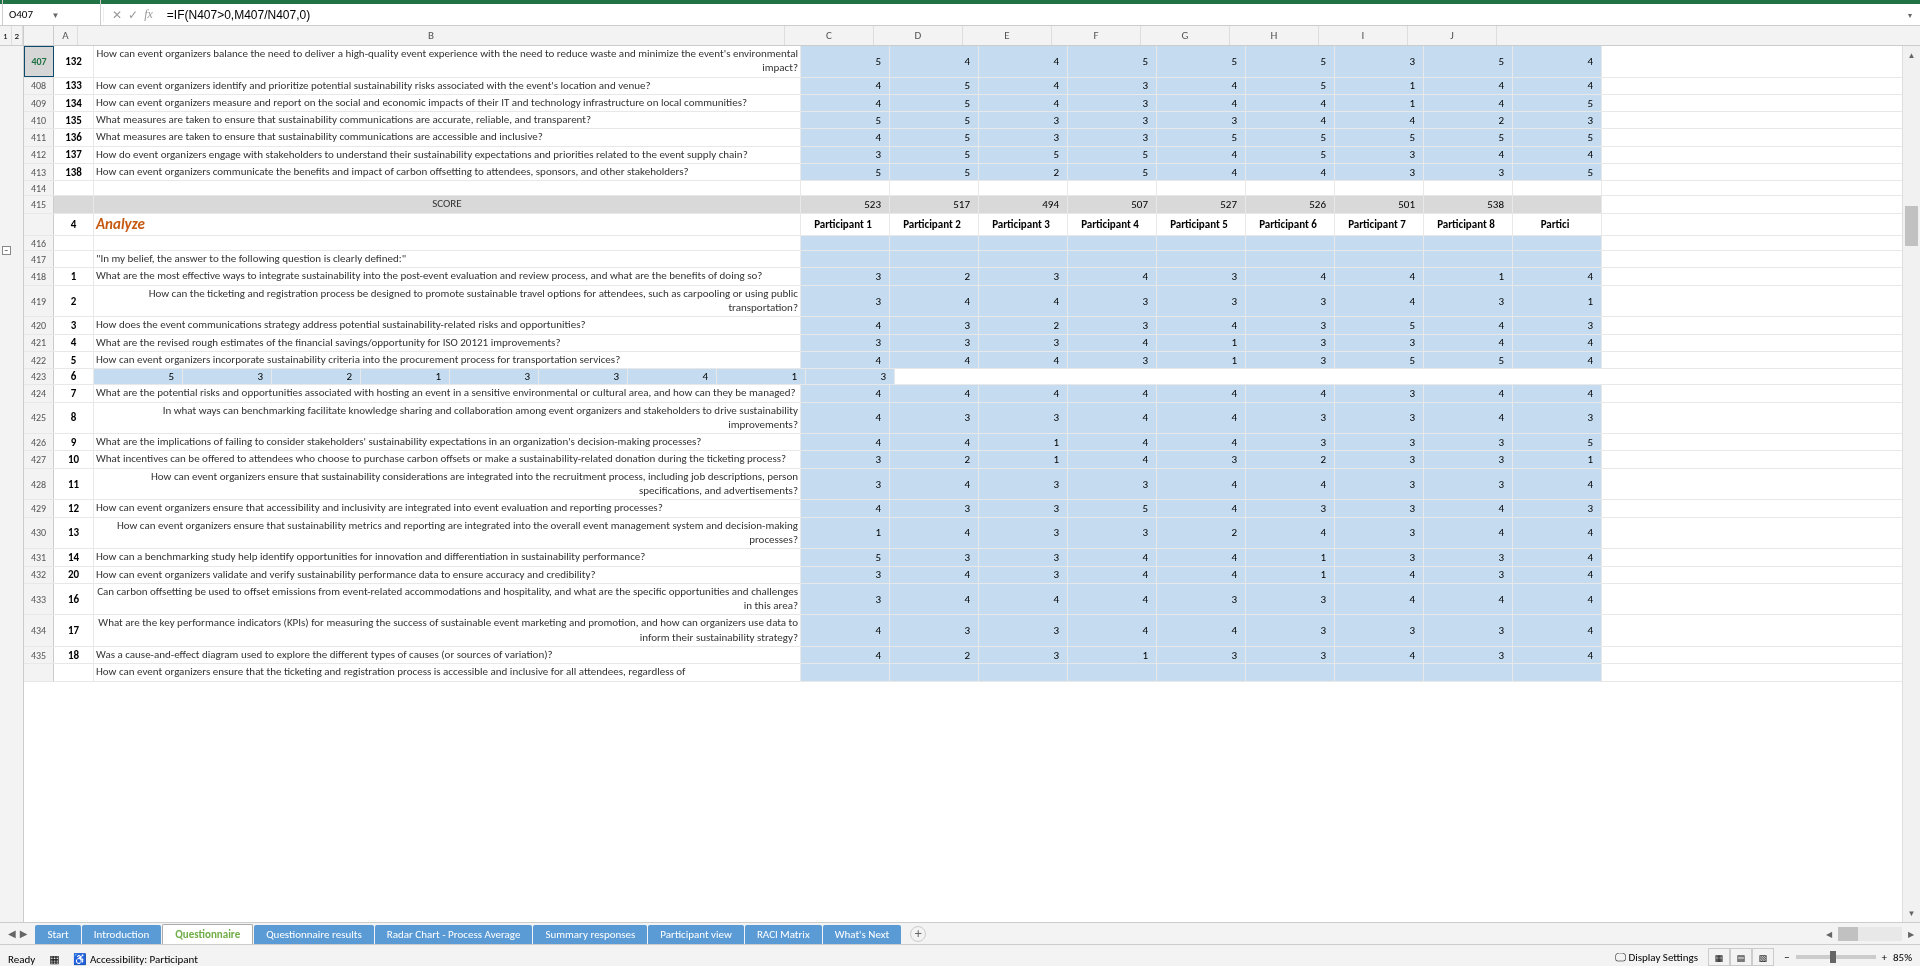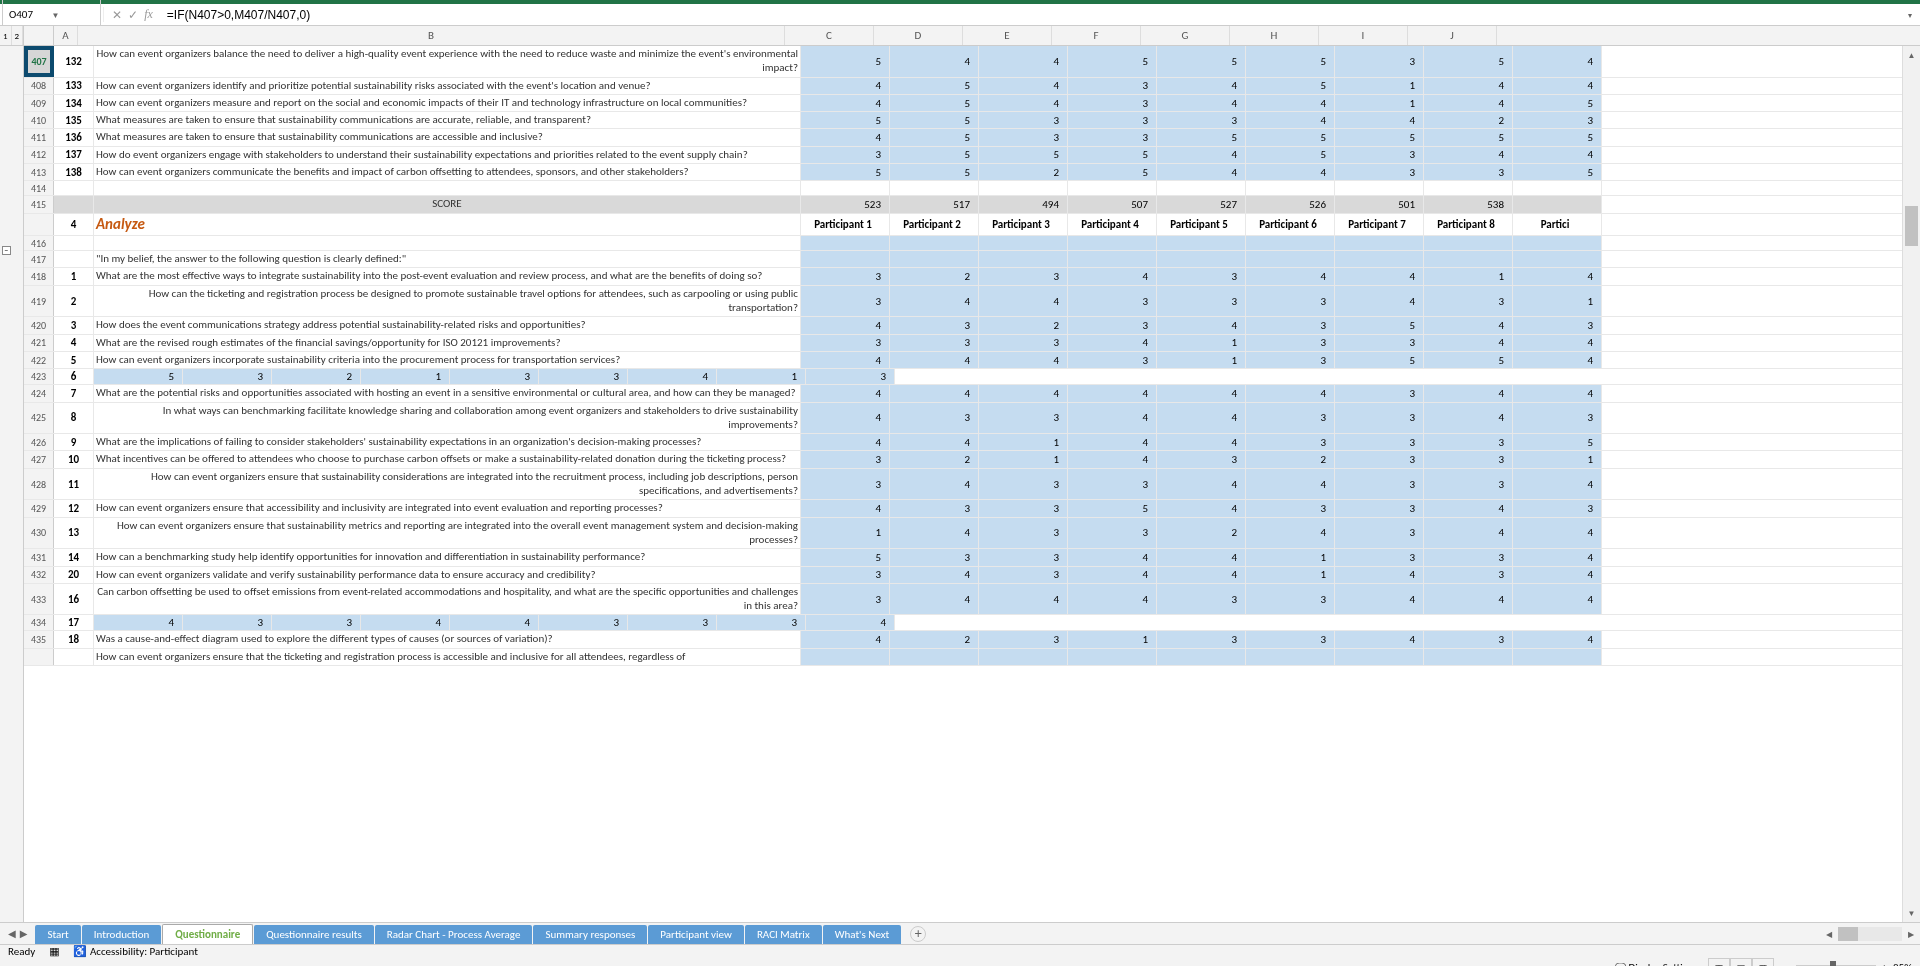--- a/index.html
+++ b/index.html
@@ -23,21 +23,21 @@
 .outline-body { flex: 1; position: relative; }
 .outline-btn { position: absolute; left: 2px; width: 9px; height: 9px; border: 1px solid #888; font-size: 8px; line-height: 7px; text-align: center; background: #fff; }
 
 .gridmain { flex: 1; display: flex; flex-direction: column; }
 .colheads { display: flex; height: 20px; background: #f3f3f3; border-bottom: 1px solid #ccc; }
 .corner { width: 30px; border-right: 1px solid #ccc; }
 .ch { border-right: 1px solid #ddd; text-align: center; font-size: 11px; line-height: 20px; color: #555; }
 .gridbody { flex: 1; overflow: auto; position: relative; }
 .row { display: flex; border-bottom: 1px solid #e8e8e8; min-height: 15px; align-items: stretch; }
 .rh { width: 30px; background: #f3f3f3; border-right: 1px solid #ccc; text-align: center; font-size: 10px; color: #555; display: flex; align-items: center; justify-content: center; flex-shrink: 0; }
-.rh.active { background: #d6d6d6; color: #217346; font-weight: bold; border: 4px solid #0c4a6e; }
+.rh.active { background: #d6d6d6; color: #217346; font-weight: bold; border: 1px solid #0c4a6e; }
 .cell { border-right: 1px solid #e8e8e8; padding: 1px 4px; font-size: 11px; display: flex; align-items: center; overflow: hidden; }
 .cA { width: 40px; justify-content: center; font-weight: bold; }
 .cB { width: 707px; color: #333; line-height: 1.3; padding: 1px 2px; text-align: right; }
 .cN { width: 89px; justify-content: flex-end; padding-right: 8px; }
 .blue { background: #c5dcf0; }
 .greyrow .cell { background: #d9d9d9; }
 .greyrow .cB { text-align: center; justify-content: center; }
 .heading { color: #c65911; font-weight: bold; font-size: 15px; font-style: italic; }
 .phead { font-weight: bold; font-size: 11px; justify-content: center; text-align: center; }
 .quote { font-style: normal; }
@@ -50,21 +50,21 @@
 .hscroll-bar .htrack { flex: 1; background: #e8e8e8; height: 14px; position: relative; }
 .hscroll-bar .hthumb { position: absolute; left: 0; width: 20px; top: 0; bottom: 0; background: #c1c1c1; }
 
 .tabbar { display: flex; align-items: center; height: 22px; background: #f3f3f3; border-top: 1px solid #ccc; }
 .tabnav { display: flex; padding: 0 8px; gap: 4px; color: #666; font-size: 10px; }
 .tabs { display: flex; align-items: flex-end; }
 .tab { padding: 3px 12px; font-size: 11px; background: #5b9bd5; color: #fff; border-top-left-radius: 2px; border-top-right-radius: 2px; margin-right: 1px; cursor: pointer; }
 .tab.active { background: #fff; color: #70ad47; font-weight: bold; border: 1px solid #aaa; border-bottom: none; }
 .tabadd { width: 20px; text-align: center; color: #666; font-size: 14px; border: 1px solid #ccc; border-radius: 50%; width: 16px; height: 16px; line-height: 13px; margin-left: 8px; }
 
-.statusbar { display: flex; align-items: flex-start; height: 22px; background: #f3f3f3; border-top: 1px solid #ccc; font-size: 11px; padding: 0 8px; flex-direction: column; }
+.statusbar { display: flex; align-items: flex-end; height: 22px; background: #f3f3f3; border-top: 1px solid #ccc; font-size: 11px; padding: 0 8px; }
 .statusbar .sl { display: flex; gap: 14px; align-items: center; }
 .statusbar .sr { margin-left: auto; display: flex; gap: 10px; align-items: center; }
 .viewbtns { display: flex; gap: 0; }
 .viewbtns div { width: 22px; height: 18px; border: 1px solid #ccc; display: flex; align-items: center; justify-content: center; font-size: 9px; }
 .zoom { display: flex; align-items: center; gap: 6px; }
 .zoomslider { width: 80px; height: 4px; background: #ccc; position: relative; }
 .zoomthumb { position: absolute; width: 6px; height: 12px; background: #666; top: -4px; left: 34px; }
 </style>
 </head>
 <body>
@@ -499,20 +499,21 @@
             <div class="cell cN blue">4</div>
             <div class="cell cN blue">3</div>
             <div class="cell cN blue">3</div>
             <div class="cell cN blue">4</div>
             <div class="cell cN blue">4</div>
             <div class="cell cN blue">4</div>
           </div>
           <div class="row">
             <div class="rh">434</div>
             <div class="cell cA">17</div>
+            <div class="cell cB">What are the key performance indicators (KPIs) for measuring the success of sustainable event marketing and promotion, and how can organizers use data to inform their sustainability strategy?</div>
             <div class="cell cN blue">4</div>
             <div class="cell cN blue">3</div>
             <div class="cell cN blue">3</div>
             <div class="cell cN blue">4</div>
             <div class="cell cN blue">4</div>
             <div class="cell cN blue">3</div>
             <div class="cell cN blue">3</div>
             <div class="cell cN blue">3</div>
             <div class="cell cN blue">4</div>
           </div>

